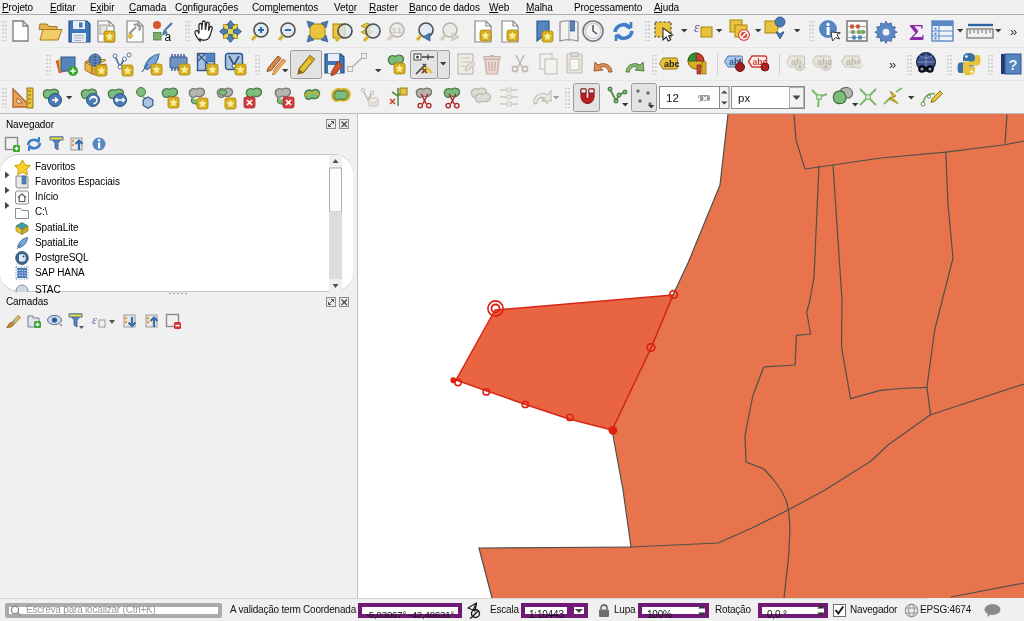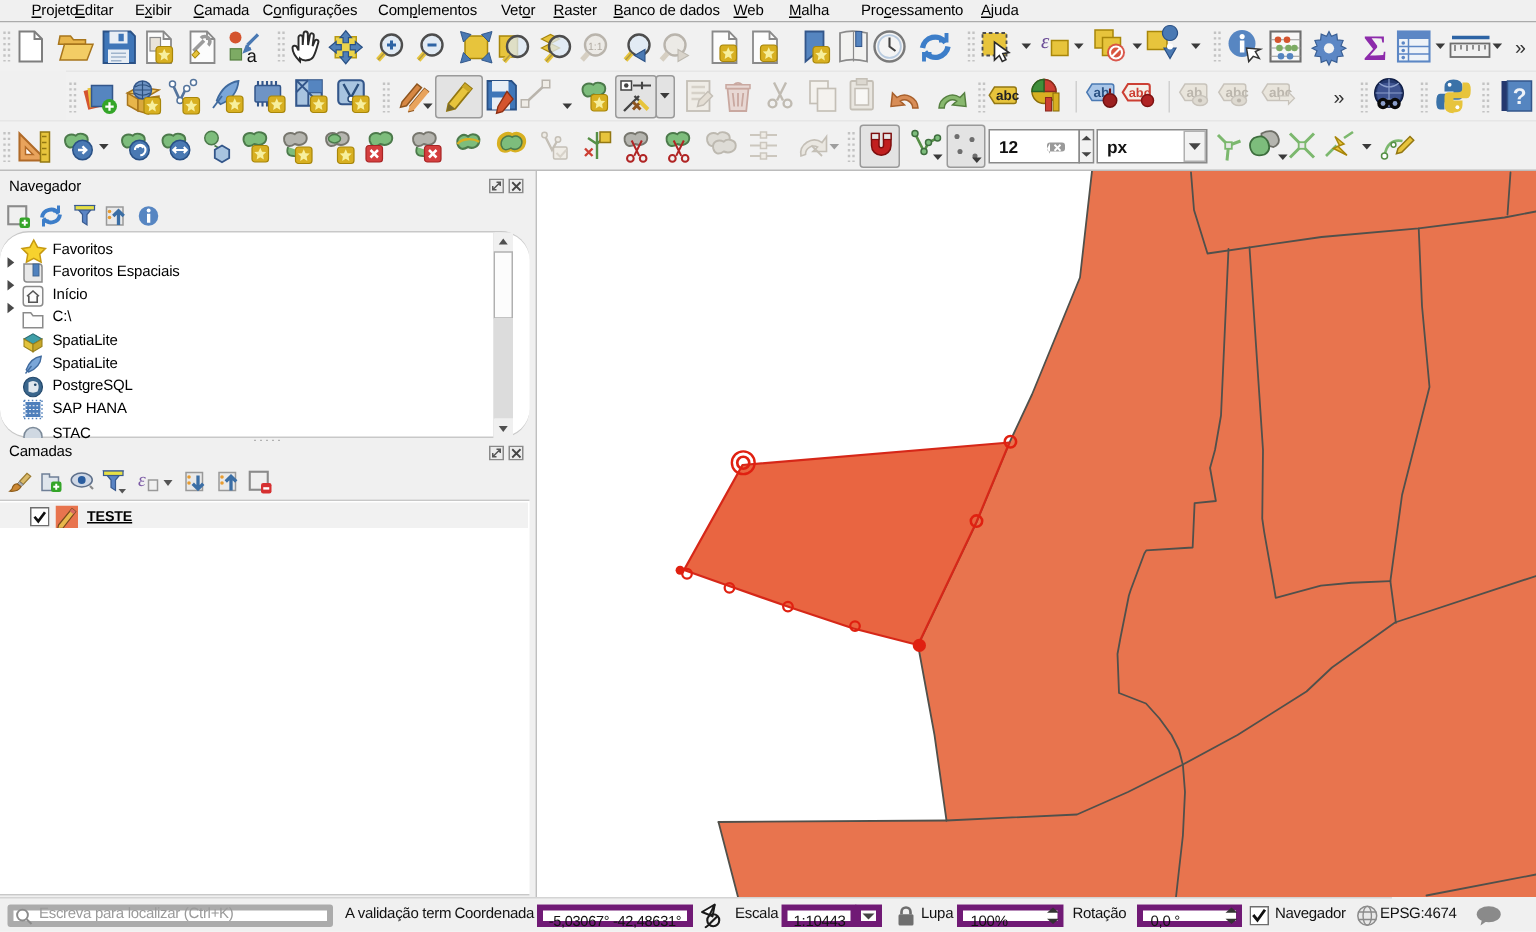--- a/index.html
+++ b/index.html
@@ -7,38 +7,38 @@
 #app { position:relative; width:1024px; height:621px; }
 .abs { position:absolute; }
 u.mn { text-decoration:underline; text-underline-offset:1px; }
 
 #menubar { position:absolute; left:0; top:0; width:1024px; height:15px; background:#f0f0f0; border-bottom:1px solid #ababab; font-size:10px; letter-spacing:-0.1px; color:#000; }
 #menubar span.mi { position:absolute; top:2px; white-space:nowrap; }
 
 .tbrow { position:absolute; left:0; width:1024px; background:#f1f1f1; }
 #tb1 { top:15px; height:32px; }
 #tb2 { top:47px; height:33px; border-top:1px solid #e6e6e6;margin-left:44px;}
-#tb3 { top:80px; height:33px; border-top:1px solid #e6e6e6;font-weight:bold;}
+#tb3 { top:80px; height:33px; border-top:1px solid #e6e6e6;}
 #tbline { position:absolute; left:0; top:113px; width:1024px; height:1px; background:#bcbcbc; }
 
 #dock { position:absolute; left:0; top:114px; width:352px; height:484px; background:#f0f0f0; font-size:10px; letter-spacing:-0.1px; color:#000; }
 .ptitle { position:absolute; left:6px; color:#000; }
 .tree { position:absolute; left:0; width:353px; background:#fff; border-top:1px solid #c8c8c8; border-bottom:1px solid #c8c8c8; }
 
 #canvas { position:absolute; left:357px; top:114px; width:667px; height:484px; background:#fff; border-left:1px solid #c0c0c0; }
 
 #status { position:absolute; left:0; top:598px; width:928px; height:23px; background:#f0f0f0; border-top:1px solid #d4d4d4; font-size:10px; letter-spacing:-0.2px; color:#111; }
 #status .lbl { position:absolute; top:5px; }
 .inbox { position:absolute; top:4px; height:15px; background:#fff; border:4px solid #701a75; font-size:10px; color:#111; white-space:nowrap; line-height:13px; }
 </style>
 </head>
 <body>
 <div id="app">
   <div id="menubar">
-    <span class="mi" style="left:21px"><u class="mn">P</u>rojeto</span>
+    <span class="mi" style="left:2px"><u class="mn">P</u>rojeto</span>
     <span class="mi" style="left:50px"><u class="mn">E</u>ditar</span>
     <span class="mi" style="left:90px">E<u class="mn">x</u>ibir</span>
     <span class="mi" style="left:129px"><u class="mn">C</u>amada</span>
     <span class="mi" style="left:175px">C<u class="mn">o</u>nfigurações</span>
     <span class="mi" style="left:252px">Com<u class="mn">p</u>lementos</span>
     <span class="mi" style="left:334px">Vet<u class="mn">o</u>r</span>
     <span class="mi" style="left:369px"><u class="mn">R</u>aster</span>
     <span class="mi" style="left:409px"><u class="mn">B</u>anco de dados</span>
     <span class="mi" style="left:489px"><u class="mn">W</u>eb</span>
     <span class="mi" style="left:526px"><u class="mn">M</u>alha</span>
@@ -906,35 +906,20 @@
         <circle cx="3" cy="9" r="1.2" fill="#e89c30"></circle>
         <path d="M9,14 v-9 M5.5,8 l3.5,-3.5 l3.5,3.5" stroke="#3b6ea5" stroke-width="2.2" fill="none"></path>
       </g>
 
       <g transform="translate(162,1)">
         <rect x="0.5" y="1.5" width="12" height="12" fill="none" stroke="#8b8b8b" stroke-width="1.4"></rect>
         <rect x="8" y="9" width="7" height="7" rx="1.5" fill="#d63031"></rect>
         <rect x="9.5" y="11.8" width="4" height="1.6" fill="#fff"></rect>
       </g>
     </svg>
-    <div class="tree" style="top:219px; height:264px;">
-      <div class="abs" style="left:0;top:1px;width:352px;height:17px;background:#f1f1f1"></div>
-      <div class="abs" style="left:20px;top:3px;width:320px;height:16px;">
-        <svg class="abs" style="left:0;top:1px" width="13" height="13" viewBox="0 0 13 13">
-          <rect x="0.5" y="0.5" width="12" height="12" fill="#fff" stroke="#6e6e6e"></rect>
-          <path d="M3,6.5 l2.5,3 l4.5,-6" stroke="#111" stroke-width="1.8" fill="none"></path>
-        </svg>
-        <svg class="abs" style="left:17px;top:0px" width="15" height="15" viewBox="0 0 15 15">
-          <rect x="0" y="0" width="15" height="15" fill="#e8744e"></rect>
-          <path d="M2,13 L11,2 l2.5,2 L5,15 l-3.5,0.5 Z" fill="#e8b84b" stroke="#7a4a1e" stroke-width="0.8"></path>
-          <path d="M11,2 l2.5,2 -1.5,1.8 -2.5,-2 Z" fill="#d86a60"></path>
-        </svg>
-        <span style="position:absolute;left:38px;top:2px;font-weight:bold;font-size:9.5px;letter-spacing:-0.1px;text-decoration:underline;color:#000">TESTE</span>
-      </div>
-    </div>
   </div>
   <div id="canvas">
   <svg width="666" height="484" viewBox="0 0 666 484">
     <g fill="#e8744e" stroke="none">
       <path d="M370,0 L362,71 L330,149 L315,181 L293,234 L254,316 L265,376 L273,433 L121,434 L134,484 L666,484 L666,0 Z"></path>
     </g>
     <g fill="none" stroke="#51504b" stroke-width="1.2" stroke-linejoin="round" stroke-linecap="round">
       <path d="M370,0 L362,71 L330,149 L315,181 L293,234 L254,316 L265,376 L273,433"></path>
       <path d="M121,434 L273,433"></path>
       <path d="M121,434 L134,484"></path>

